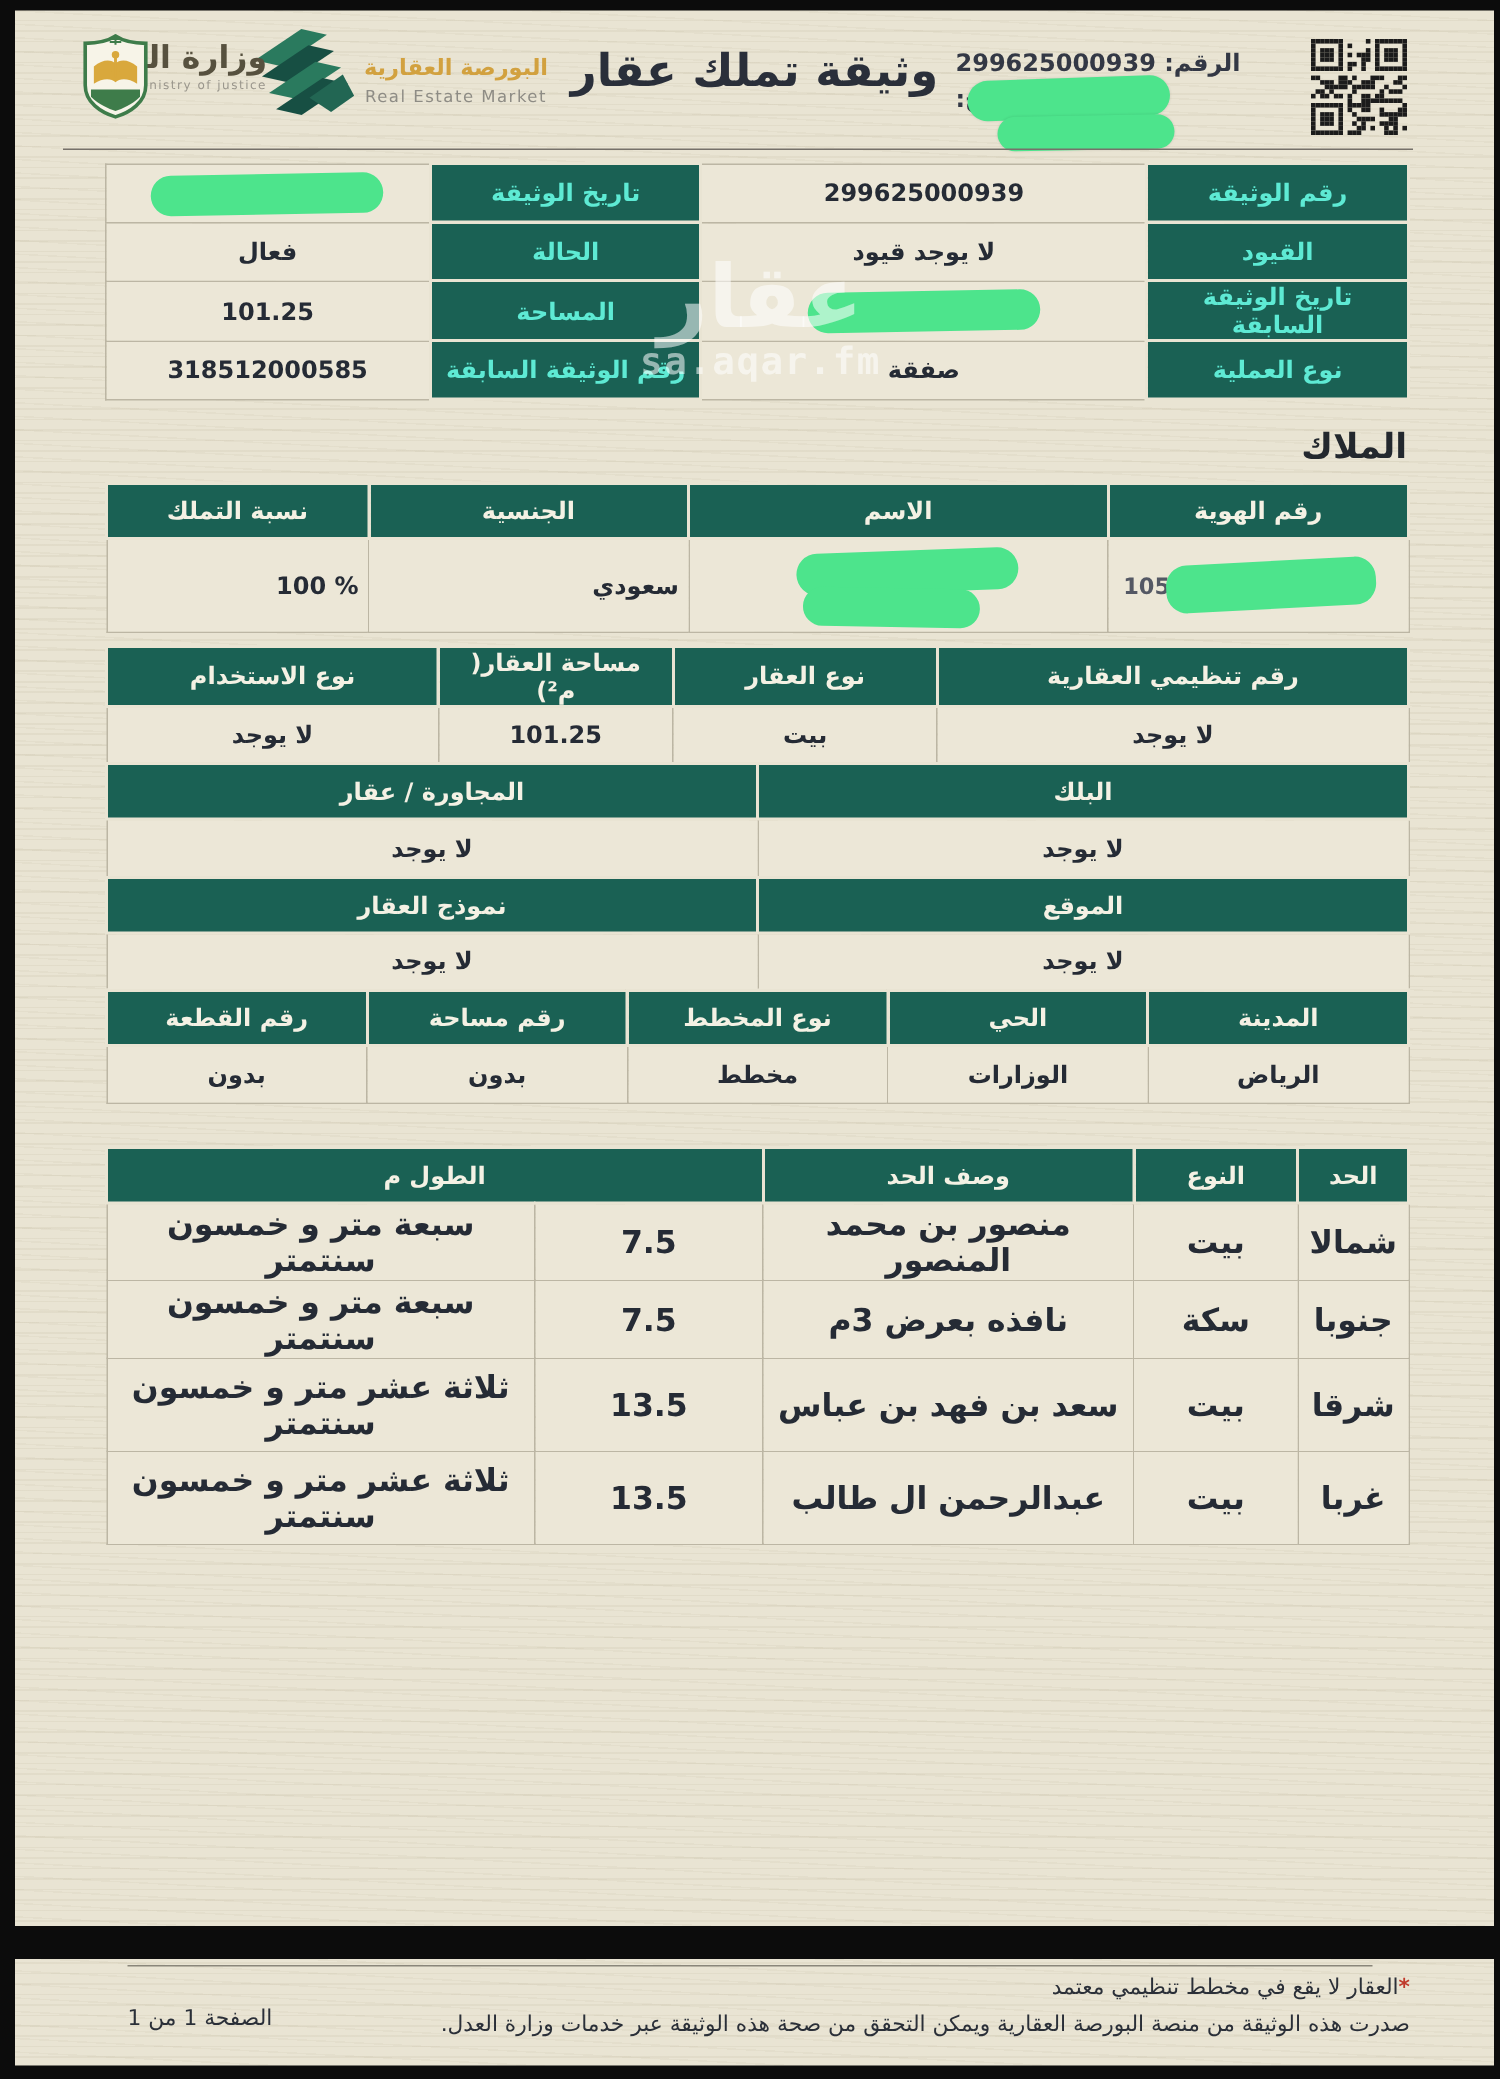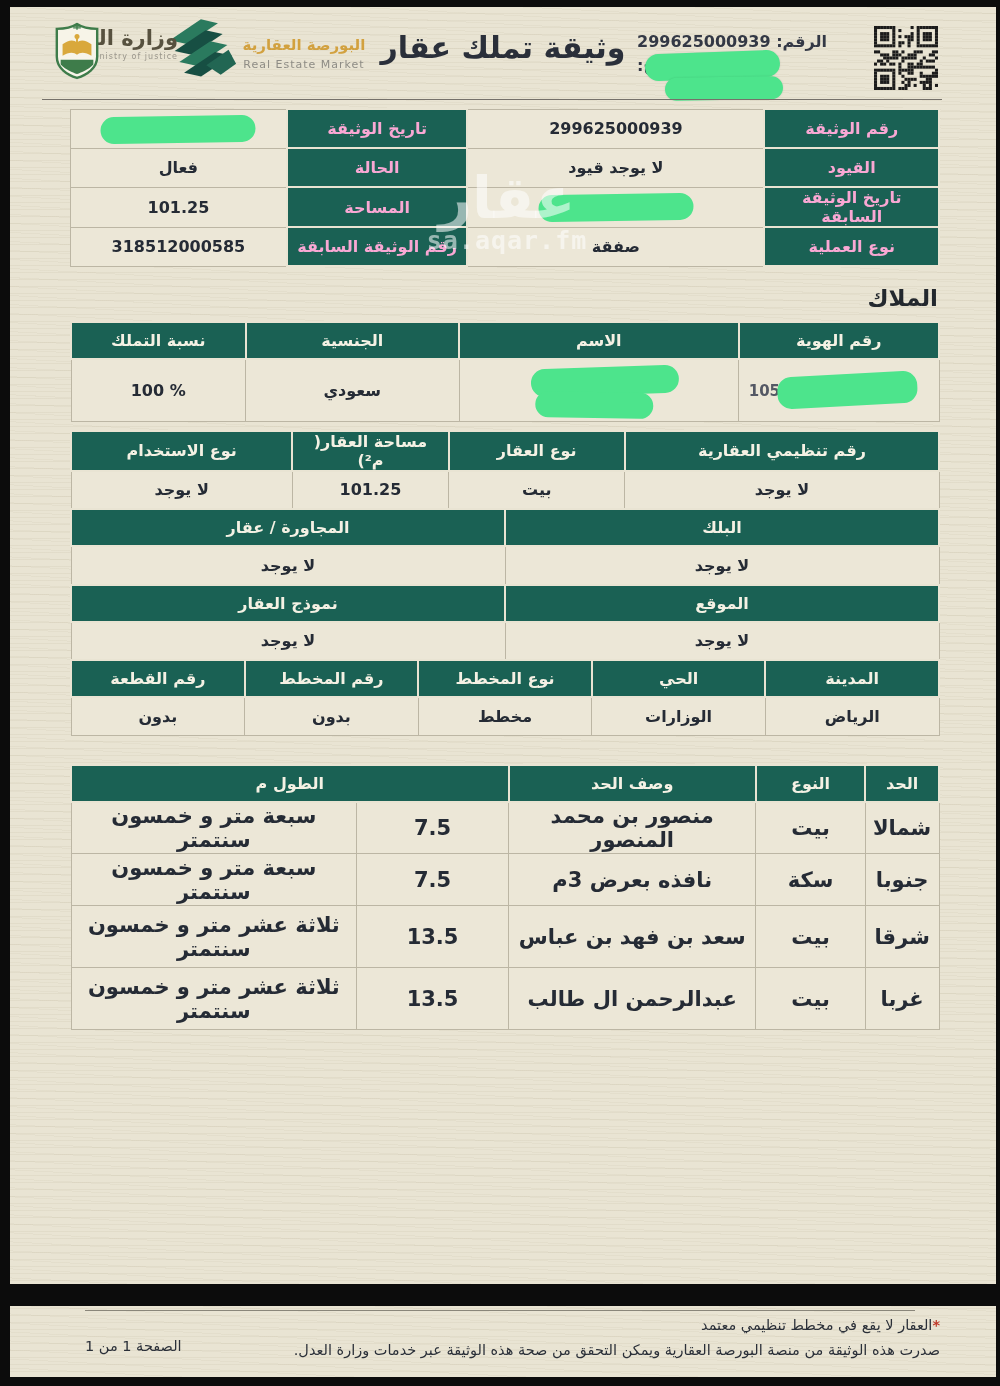--- a/index.html
+++ b/index.html
@@ -41,25 +41,25 @@
   .rem-mark{position:absolute;right:758px;top:16px;width:78px;height:72px;}
   .moj-text{position:absolute;right:822px;top:26px;width:84px;text-align:center;}
   .moj-text .ar{font-size:21px;font-weight:bold;color:#57513f;white-space:nowrap;}
   .moj-text .en{font-size:8px;color:#9a968c;letter-spacing:1px;margin-top:2px;white-space:nowrap;}
   .moj-emblem{position:absolute;right:898px;top:20px;width:50px;height:62px;}
 
   
   .sec-title{margin:12px 62px 0 0;font-size:23px;font-weight:bold;color:#23282e;text-align:right;line-height:30px;}
   table{border-collapse:collapse;table-layout:fixed;width:870px;margin:8px 60px 0 70px;}
   td,th{padding:0 6px;overflow:hidden;}
-  .lbl{background:#1a6154;color:#f9a8d4;font-weight:bold;font-size:16px;text-align:center;border:2px solid #e9e4d3;}
+  .lbl{background:#1a6154;color:#5eead4;font-weight:bold;font-size:16px;text-align:center;border:2px solid #e9e4d3;}
   .val{background:#ece7d7;color:#252b35;font-weight:bold;font-size:16px;text-align:center;border:1px solid #bcb6a4;position:relative;}
   .thead th{background:#1a6154;color:#f4f1e4;font-weight:bold;font-size:16px;text-align:center;border:2px solid #e9e4d3;height:37px;}
   .basic td{height:39px;}
-  .owners .val{height:62px;}
+  .owners .val{height:62px;text-align:right;}
   .prop td{height:38px;}
   .bord .val{font-size:21px;}
   .stacked{margin-top:-1px;}
 
   
   .watermark{position:absolute;right:388px;top:168px;width:210px;z-index:30;pointer-events:none;
     color:rgba(255,255,255,0.55);text-align:center;font-weight:bold;}
   .watermark .w1{font-size:58px;line-height:60px;}
   .watermark .w2{font-size:25px;line-height:26px;font-family:"DejaVu Sans Mono",monospace;letter-spacing:1px;text-align:center;}
 
@@ -500,21 +500,21 @@
         <col style="width:20%">
         <col style="width:20%">
         <col style="width:20%">
         <col style="width:20%">
       </colgroup>
     <tbody>
         <tr class="thead">
       <th>المدينة</th>
       <th>الحي</th>
       <th>نوع المخطط</th>
-      <th>رقم المخطط</th>
+      <th>رقم مساحة</th>
       <th>رقم القطعة</th>
     </tr>
     <tr>
       <td class="val">الرياض</td>
       <td class="val">الوزارات</td>
       <td class="val">مخطط</td>
       <td class="val">بدون</td>
       <td class="val">بدون</td>
     </tr>
   </tbody>

